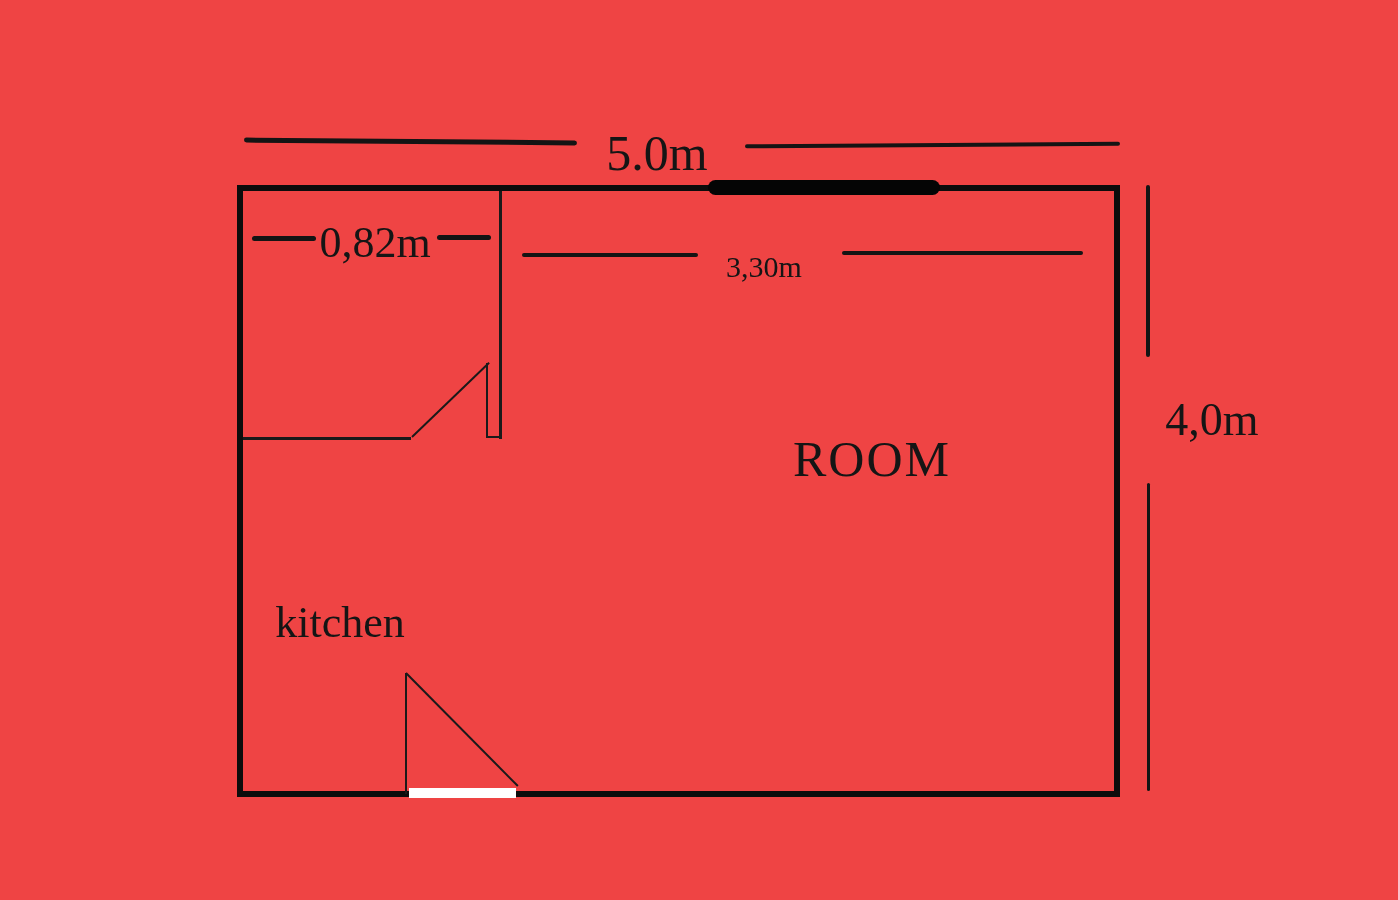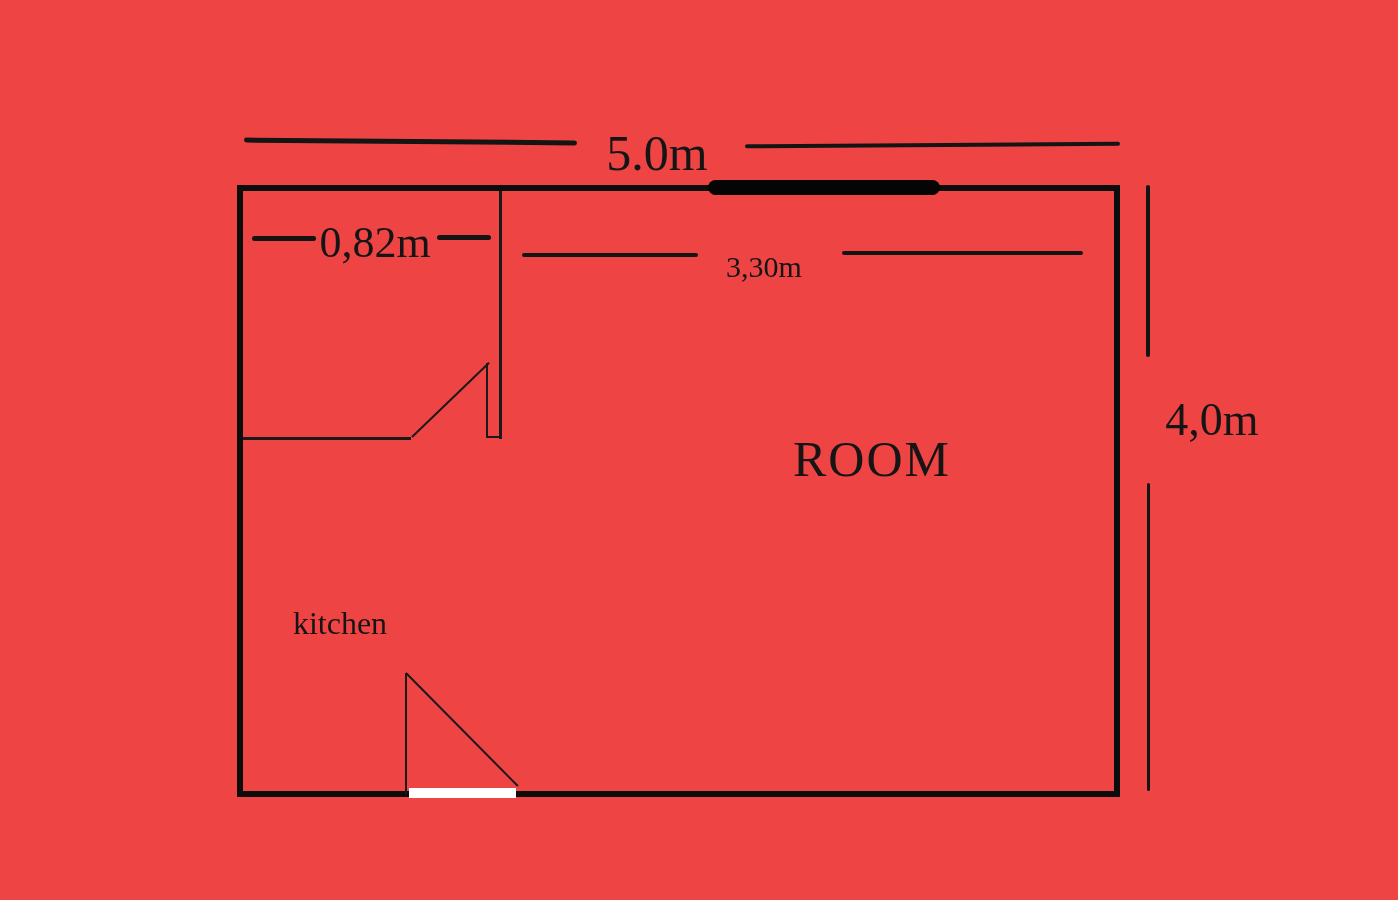--- a/index.html
+++ b/index.html
@@ -32,21 +32,21 @@
   .label{
     transform:translate(-50%,-50%);
     white-space:nowrap;
     line-height:1;
   }
   .t-dim-top{font-size:50px;}
   .t-dim-bath{font-size:44px;}
   .t-dim-room{font-size:30px;}
   .t-dim-height{font-size:46px;}
   .t-bathroom{font-size:48px;}
-  .t-kitchen{font-size:32px;}
+  .t-kitchen{font-size:44px;}
   .t-room{font-size:50px;font-weight:300;letter-spacing:2px;}
 </style>
 </head>
 <body>
 
 <div class="stage">
 
   <div class="abs outer-walls"></div>
 
   <div class="abs wall-gap" style="left:409px;top:788px;width:107px;height:10px;"></div>

